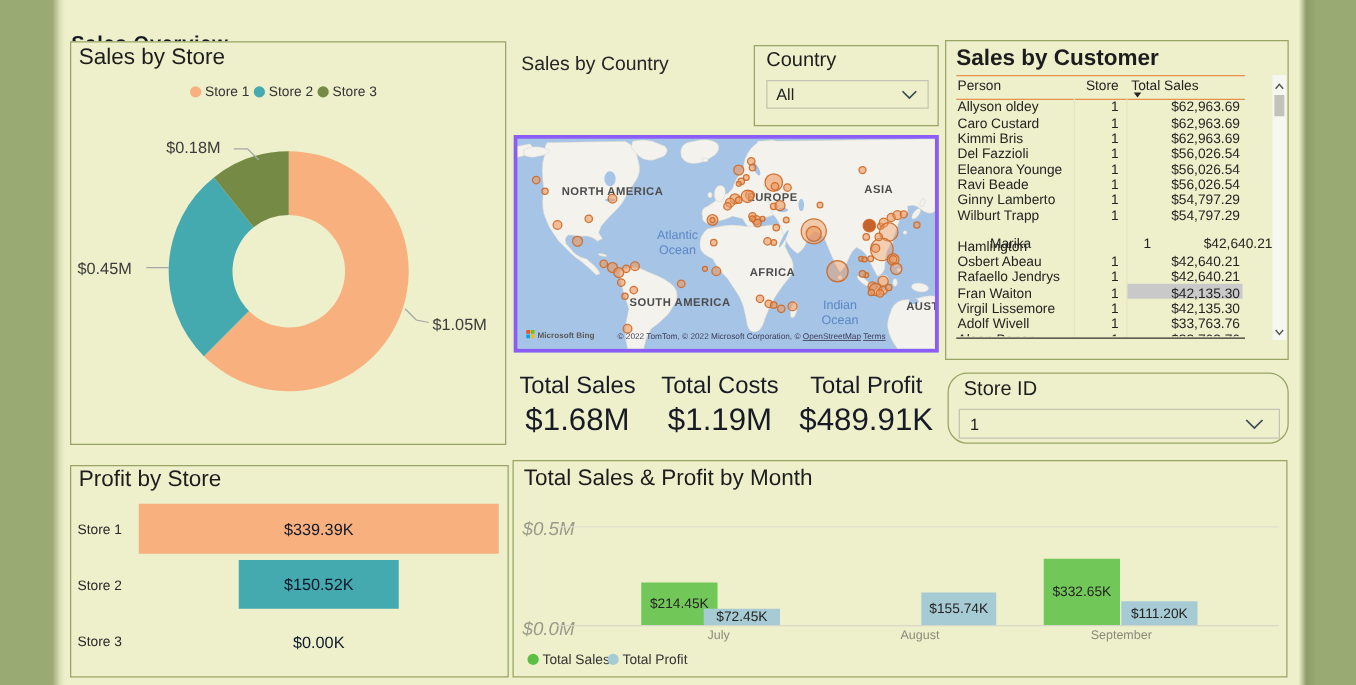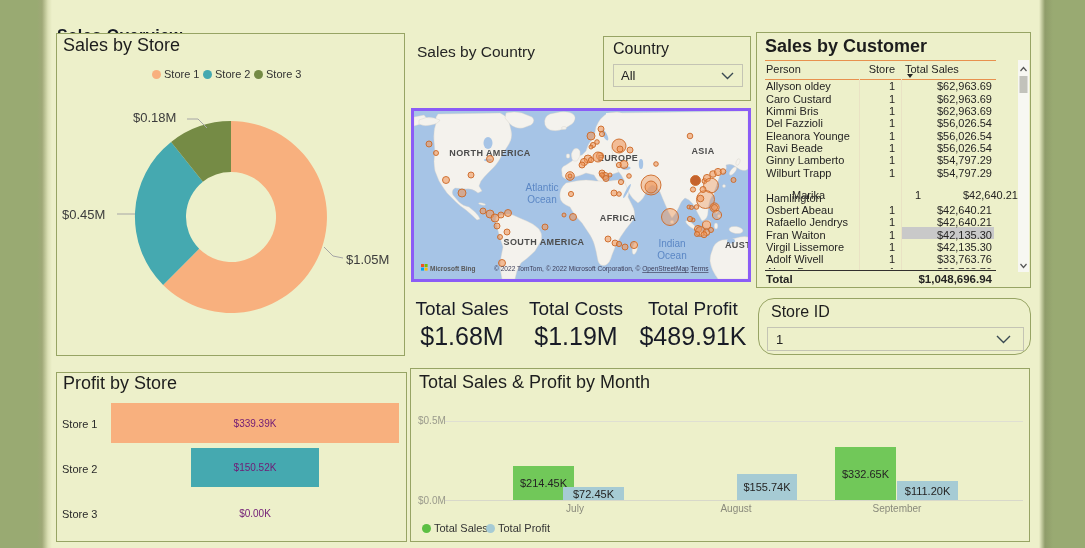--- a/index.html
+++ b/index.html
@@ -25,26 +25,26 @@
 .chev{position:absolute;}
 
 .cardLbl{position:absolute;font-size:19px;color:#181b26;width:160px;text-align:center;}
 .cardVal{position:absolute;font-size:25px;color:#181b26;width:180px;text-align:center;}
 
 .dlab{position:absolute;font-size:13px;color:#3c3c3c;}
 .leg{position:absolute;font-size:11px;color:#333;}
 .dot{display:inline-block;width:9px;height:9px;border-radius:50%;margin-right:3px;vertical-align:-1px;}
 
 .fbar{position:absolute;display:flex;align-items:center;justify-content:center;
-  font-size:10px;color:#701a75;}
+  font-size:13px;color:#0f172a;}
 .fcat{position:absolute;font-size:11px;color:#2a2a2a;}
 
 .mbar{position:absolute;display:flex;align-items:center;justify-content:center;
   font-size:11px;color:#252423;}
-.axlab{position:absolute;font-size:10px;color:#9a9a8c;}
+.axlab{position:absolute;font-size:15px;color:#9a9a8c;font-style:italic;}
 .moLab{position:absolute;font-size:10px;color:#8a8a7c;width:120px;text-align:center;}
 
 .trow{position:absolute;font-size:11px;color:#252423;left:8px;width:252px;height:12px;}
 .trow .c1{position:absolute;left:1px;top:0;}
 .trow .c2{position:absolute;left:62px;width:68px;text-align:right;top:0;}
 .trow .c3{position:absolute;left:102px;width:125px;text-align:right;top:0;}
 </style>
 </head>
 <body>
 <div id="stripL" class="abs"></div>
@@ -341,24 +341,20 @@
       <span class="c3">$33,763.76</span>
     </div>
   <div class="abs" style="left:8px;top:232.5px;width:231px;height:3px;overflow:hidden;">
       <div class="trow" style="top:0;left:0;">
         <span class="c1">Aleen Bonar</span>
         <span class="c2">1</span>
         <span class="c3">$33,763.76</span>
       </div>
     </div>
   <div class="abs" style="left:8px;top:237px;width:231px;height:1px;background:#33302e;"></div>
-  <div class="trow" style="top:239.5px;font-weight:bold;font-size:11.5px;">
-      <span class="c1">Total</span>
-      <span class="c3">$1,048,696.94</span>
-    </div>
   <div class="abs" style="left:261px;top:27px;width:11px;height:212px;background:#f7f7f2;border:0;">
     <svg width="11" height="212" style="position:absolute;left:0;top:0;">
       <polyline points="2.5,11 5.5,7.5 8.5,11" fill="none" stroke="#555" stroke-width="1.2"></polyline>
       <polyline points="2.5,204 5.5,207.5 8.5,204" fill="none" stroke="#555" stroke-width="1.2"></polyline>
       <rect x="1.5" y="16" width="8" height="17" fill="#c2c2bb"></rect>
     </svg>
   </div>
 </div>
 
 <div class="cardLbl" style="left:382px;top:298px;">Total Sales</div>

